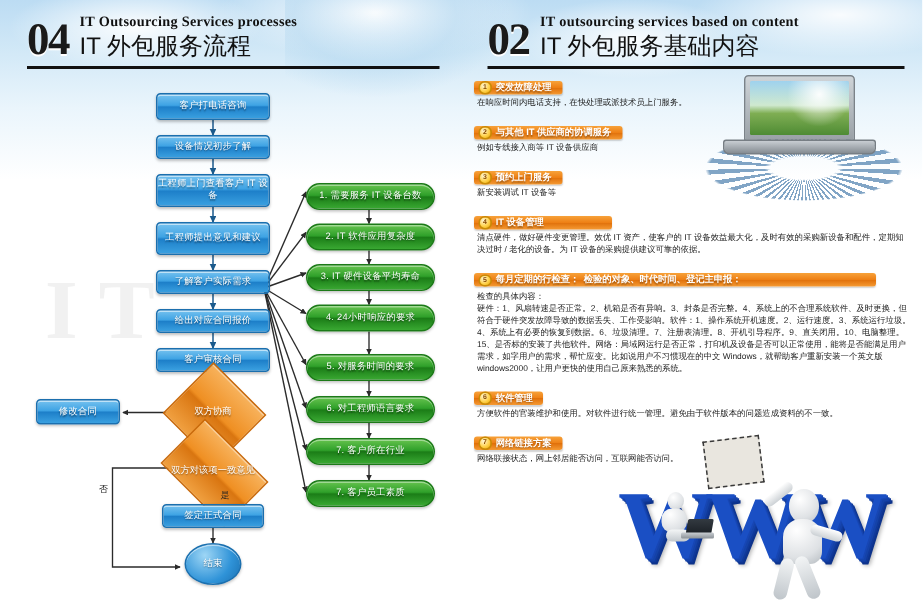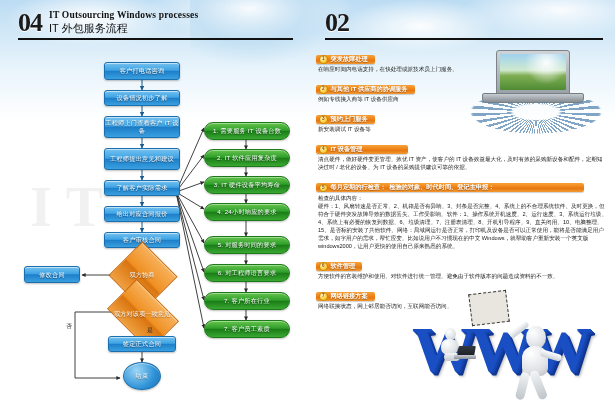--- a/index.html
+++ b/index.html
@@ -30,30 +30,30 @@
   .watermark{
     position:absolute;left:30px;top:175px;width:340px;height:80px;
     font-size:56px;font-weight:bold;color:rgba(150,150,150,.13);
     letter-spacing:14px;font-family:"Liberation Serif",serif;
     pointer-events:none;user-select:none;
   }
 
   
   .hdr{position:absolute;}
   .hdr .num{
-    font-family:"Liberation Serif",serif;font-weight:bold;font-size:26px;
+    font-family:"Liberation Serif",serif;font-weight:bold;font-size:30px;
     color:#1a1a1a;line-height:1;letter-spacing:-1px;
     text-shadow:0 1px 0 #fff;
   }
   .hdr .en{
     font-family:"Liberation Serif",serif;font-weight:bold;font-size:9.5px;
     color:#111;letter-spacing:.2px;white-space:nowrap;
   }
   .hdr .cn{
-    font-size:11px;color:#111;white-space:nowrap;margin-top:1px;font-weight:500;
+    font-size:16px;color:#111;white-space:nowrap;margin-top:1px;font-weight:500;
   }
   .hdr .rule{height:2px;background:#111;margin-top:2px;}
 
   #hdr-left{left:18px;top:10px;width:275px;}
   #hdr-right{left:325px;top:10px;width:278px;}
   .hdr-row{display:flex;align-items:flex-end;gap:7px;}
 
   
   .node{
     position:absolute;box-sizing:border-box;
@@ -193,31 +193,33 @@
 <div id="page">
 
   <div class="sky"></div>
   <div class="sky2"></div>
   <div class="watermark">IT</div>
 
   <div class="hdr" id="hdr-left">
     <div class="hdr-row">
       <div class="num">04</div>
       <div>
-        <div class="en">IT Outsourcing Windows processes</div>
+        <div class="en">IT Outsourcing Services processes</div>
         <div class="cn">IT 外包服务流程</div>
       </div>
     </div>
     <div class="rule"></div>
   </div>
 
   <div class="hdr" id="hdr-right">
     <div class="hdr-row">
       <div class="num">02</div>
       <div>
+        <div class="en">IT outsourcing services based on content</div>
+        <div class="cn">IT 外包服务基础内容</div>
       </div>
     </div>
     <div class="rule"></div>
   </div>
 
   <svg class="svg-layer" viewBox="0 0 615 400">
     <defs>
       <marker id="ar" markerWidth="5" markerHeight="5" refX="4" refY="2.2" orient="auto">
         <path d="M0,0 L4.6,2.2 L0,4.4 z" fill="#2b2b2b"></path>
       </marker>

